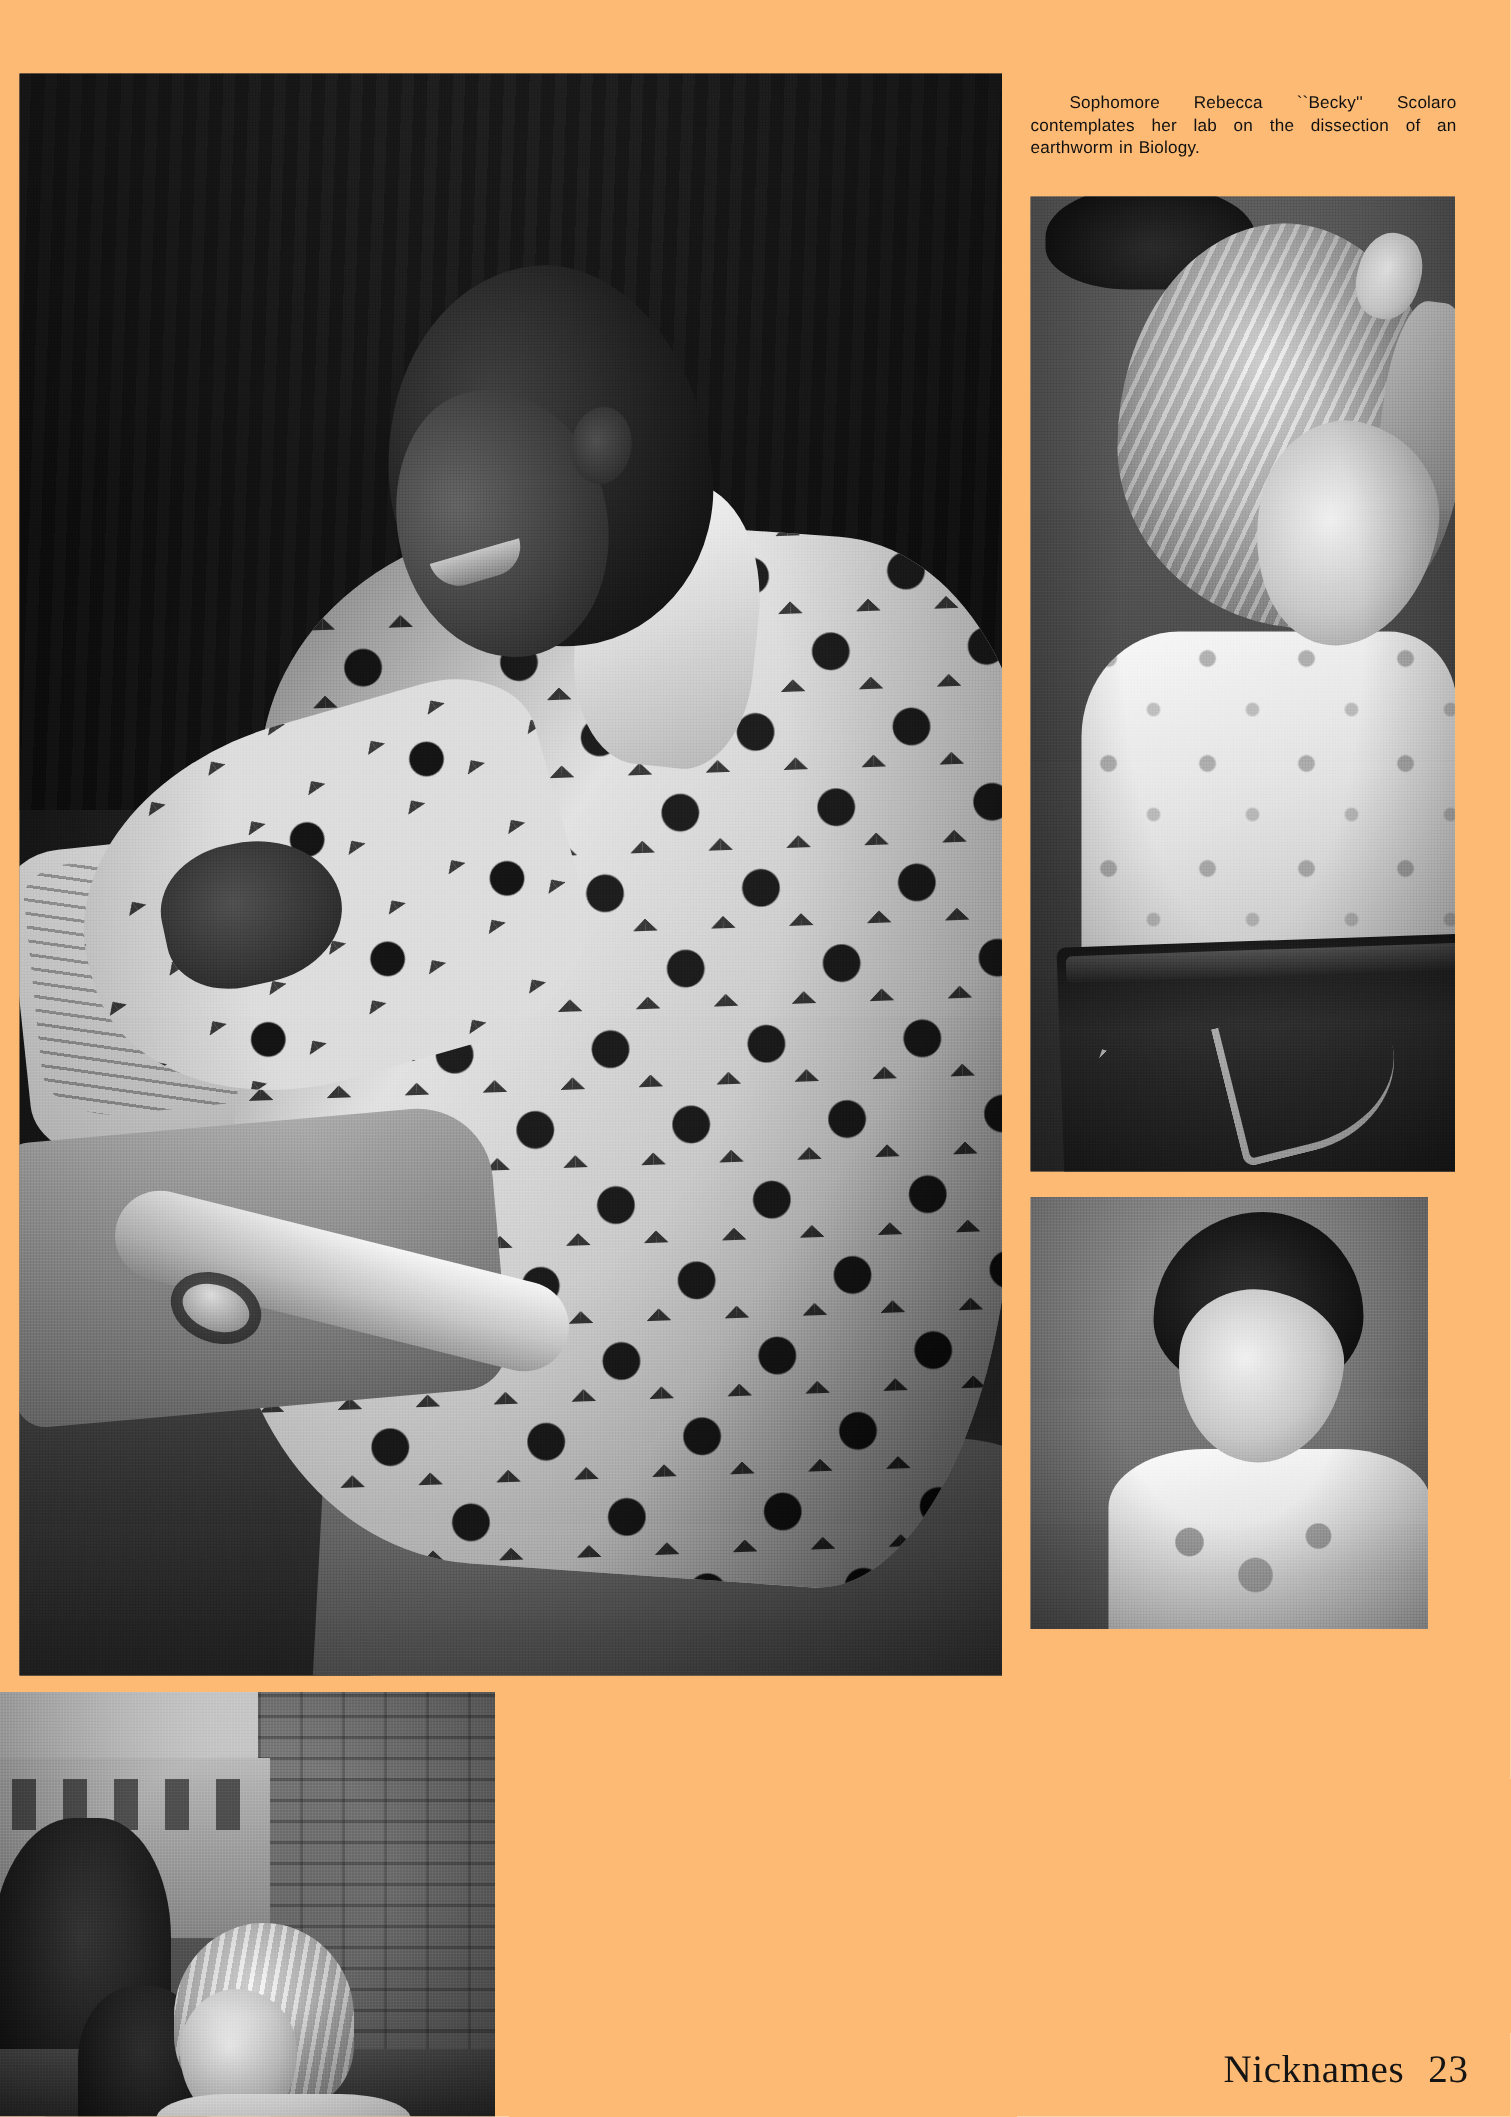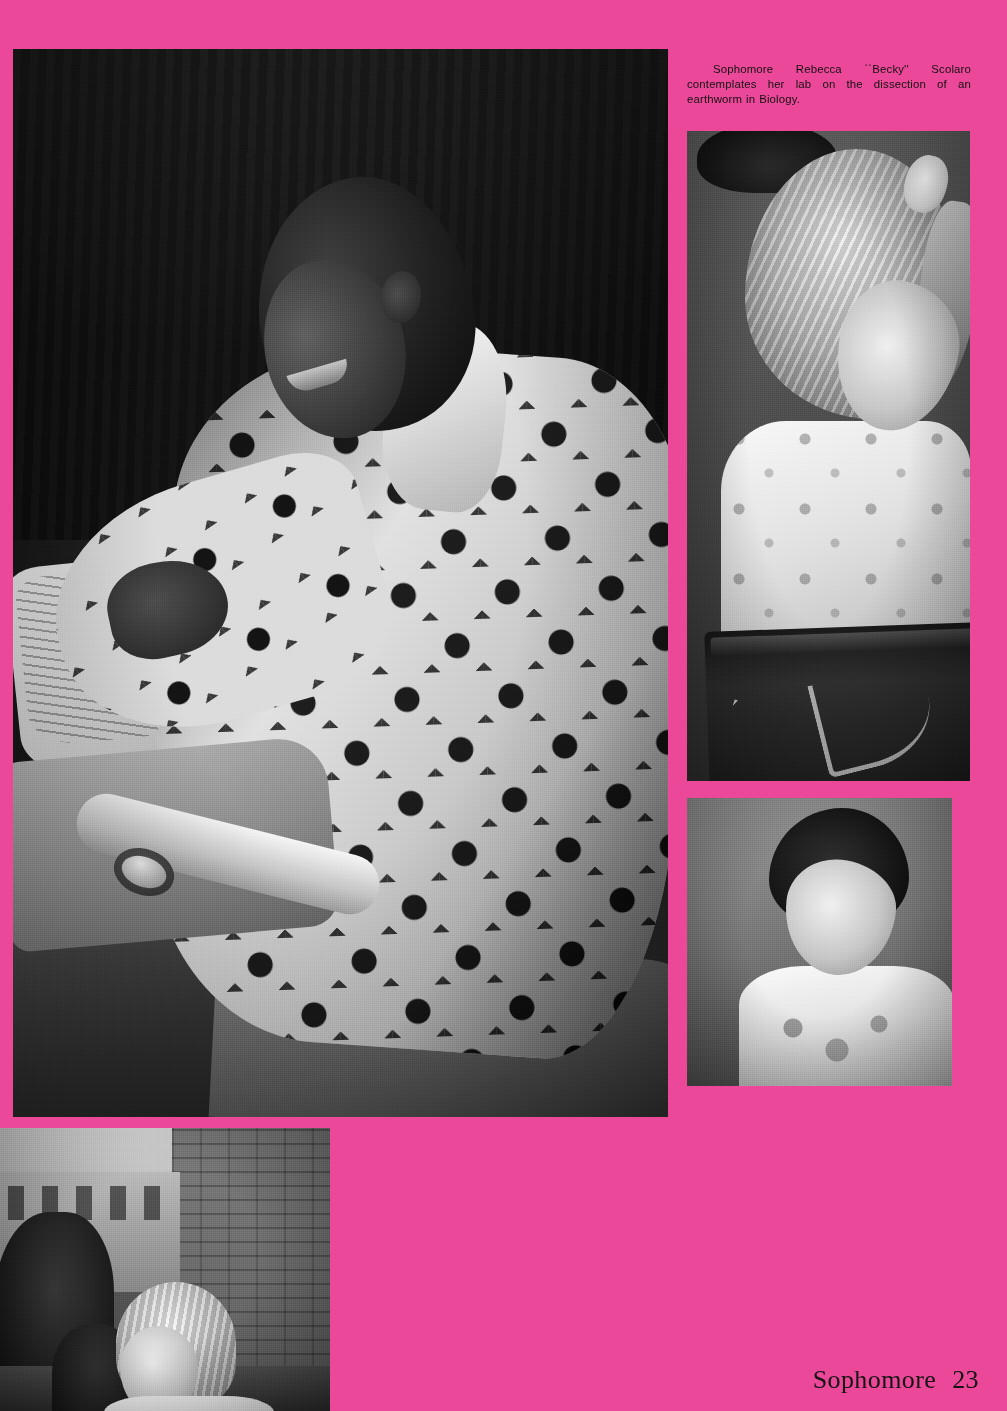--- a/index.html
+++ b/index.html
@@ -10,21 +10,21 @@
     width: 1007px;
     height: 1411px;
     background: #ffffff;
     font-family: "Liberation Sans", sans-serif;
     position: relative;
     overflow: hidden;
   }
   .page {
     position: absolute;
     inset: 0;
-    background: #ec4899;
+    background: #fdba74;
   }
 
   
   .photo {
     position: absolute;
     overflow: hidden;
     background: #6e6e6e;
     filter: grayscale(100%) contrast(108%);
   }
   .photo .grain {
@@ -452,17 +452,17 @@
     <div class="ground"></div>
     <div class="person2"></div>
     <div class="girlhair"></div>
     <div class="girlface"></div>
     <div class="girltop"></div>
     <div class="vig"></div>
     <div class="grain"></div>
   </div>
 
   <div class="footer">
-    <span class="word">Sophomore</span>
+    <span class="word">Nicknames</span>
     <span class="num">23</span>
   </div>
 
 </div>
 
 </body></html>

